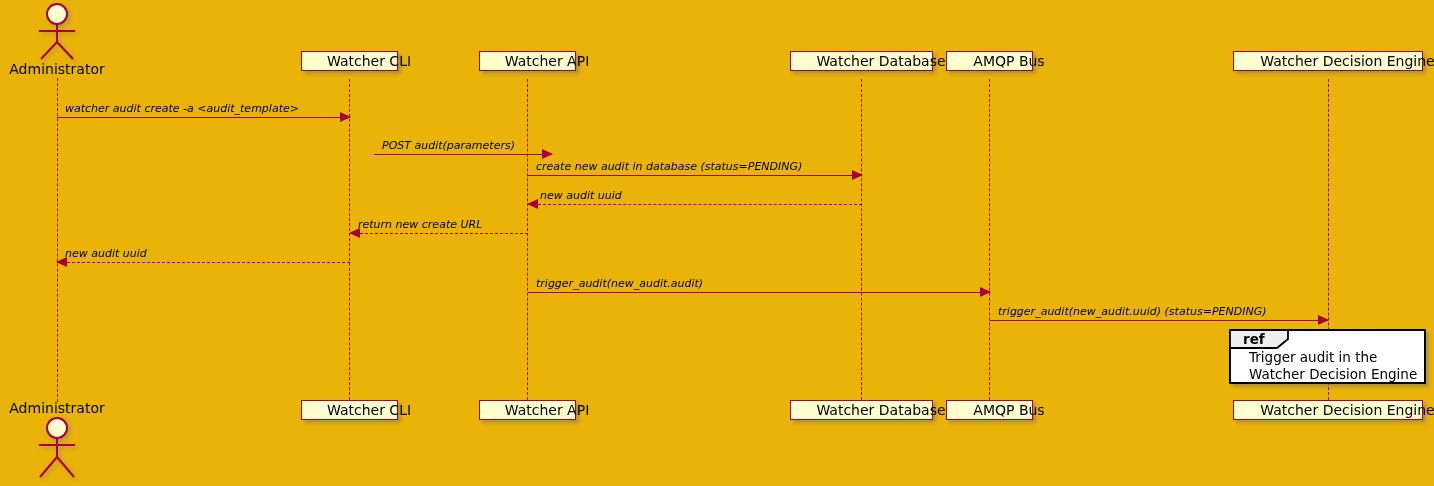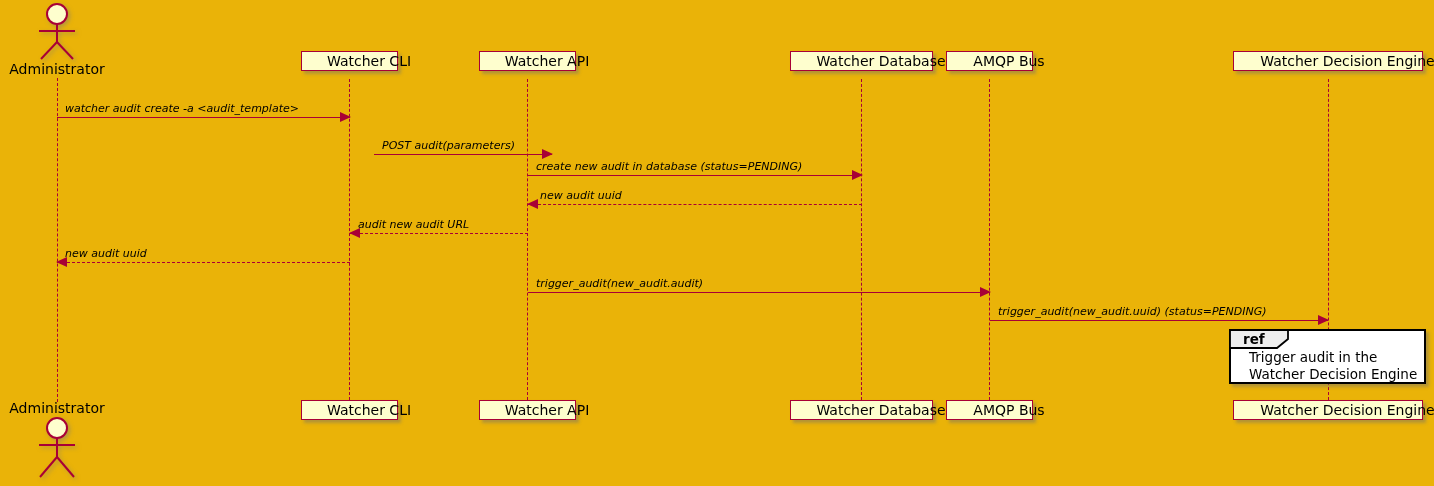--- a/index.html
+++ b/index.html
@@ -142,21 +142,21 @@
     <div class="mlabel">create new audit in database (status=PENDING)</div>
     <div class="head-r"></div>
   </div>
 
   <div class="msg dashed" style="left:528px; top:204px; width:334px;">
     <div class="mlabel" style="left:12px;">new audit uuid</div>
     <div class="head-l"></div>
   </div>
 
   <div class="msg dashed" style="left:350px; top:233px; width:178px;">
-    <div class="mlabel">audit new audit URL</div>
+    <div class="mlabel">return new create URL</div>
     <div class="head-l"></div>
   </div>
 
   <div class="msg dashed" style="left:57px; top:262px; width:293px;">
     <div class="mlabel">new audit uuid</div>
     <div class="head-l"></div>
   </div>
 
   <div class="msg" style="left:528px; top:292px; width:462px;">
     <div class="mlabel">trigger_audit(new_audit.audit)</div>

